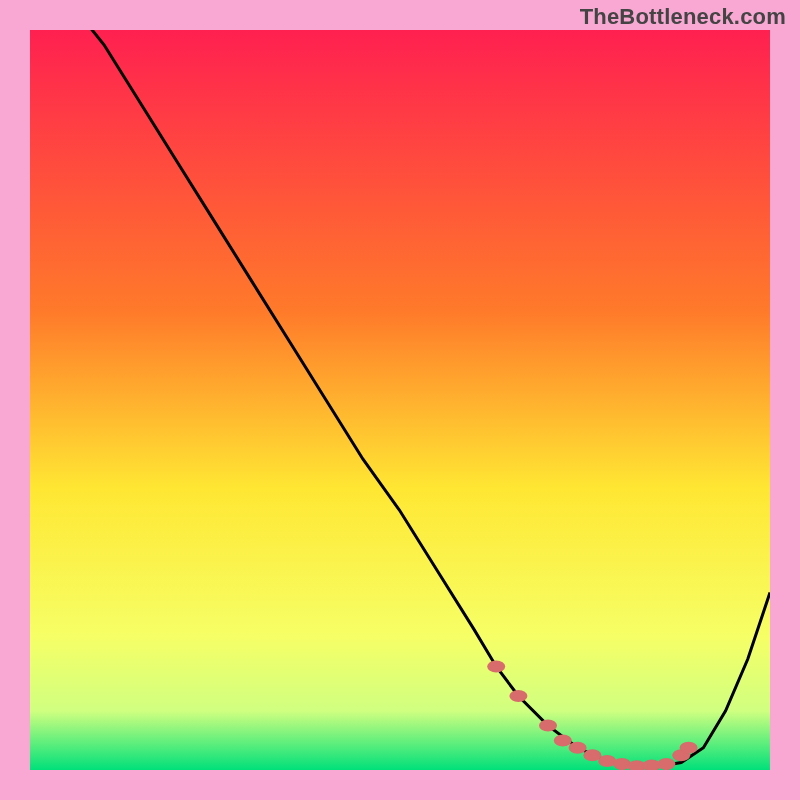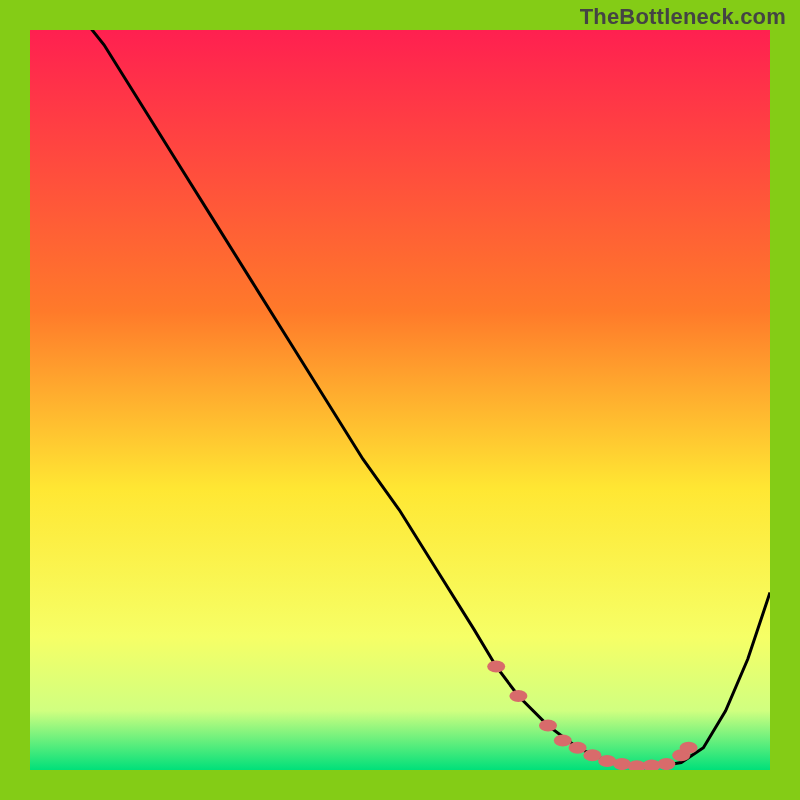--- a/index.html
+++ b/index.html
@@ -8,21 +8,21 @@
     width: 800px;
     height: 800px;
     background: #000;
     font-family: Arial, Helvetica, sans-serif;
     overflow: hidden;
   }
   .frame {
     position: relative;
     width: 800px;
     height: 800px;
-    background: #84cc16;
+    background: #f9a8d4;
   }
   .watermark {
     position: absolute;
     top: 4px;
     right: 14px;
     color: #444;
     font-size: 22px;
     font-weight: 600;
     letter-spacing: 0.2px;
     user-select: none;

